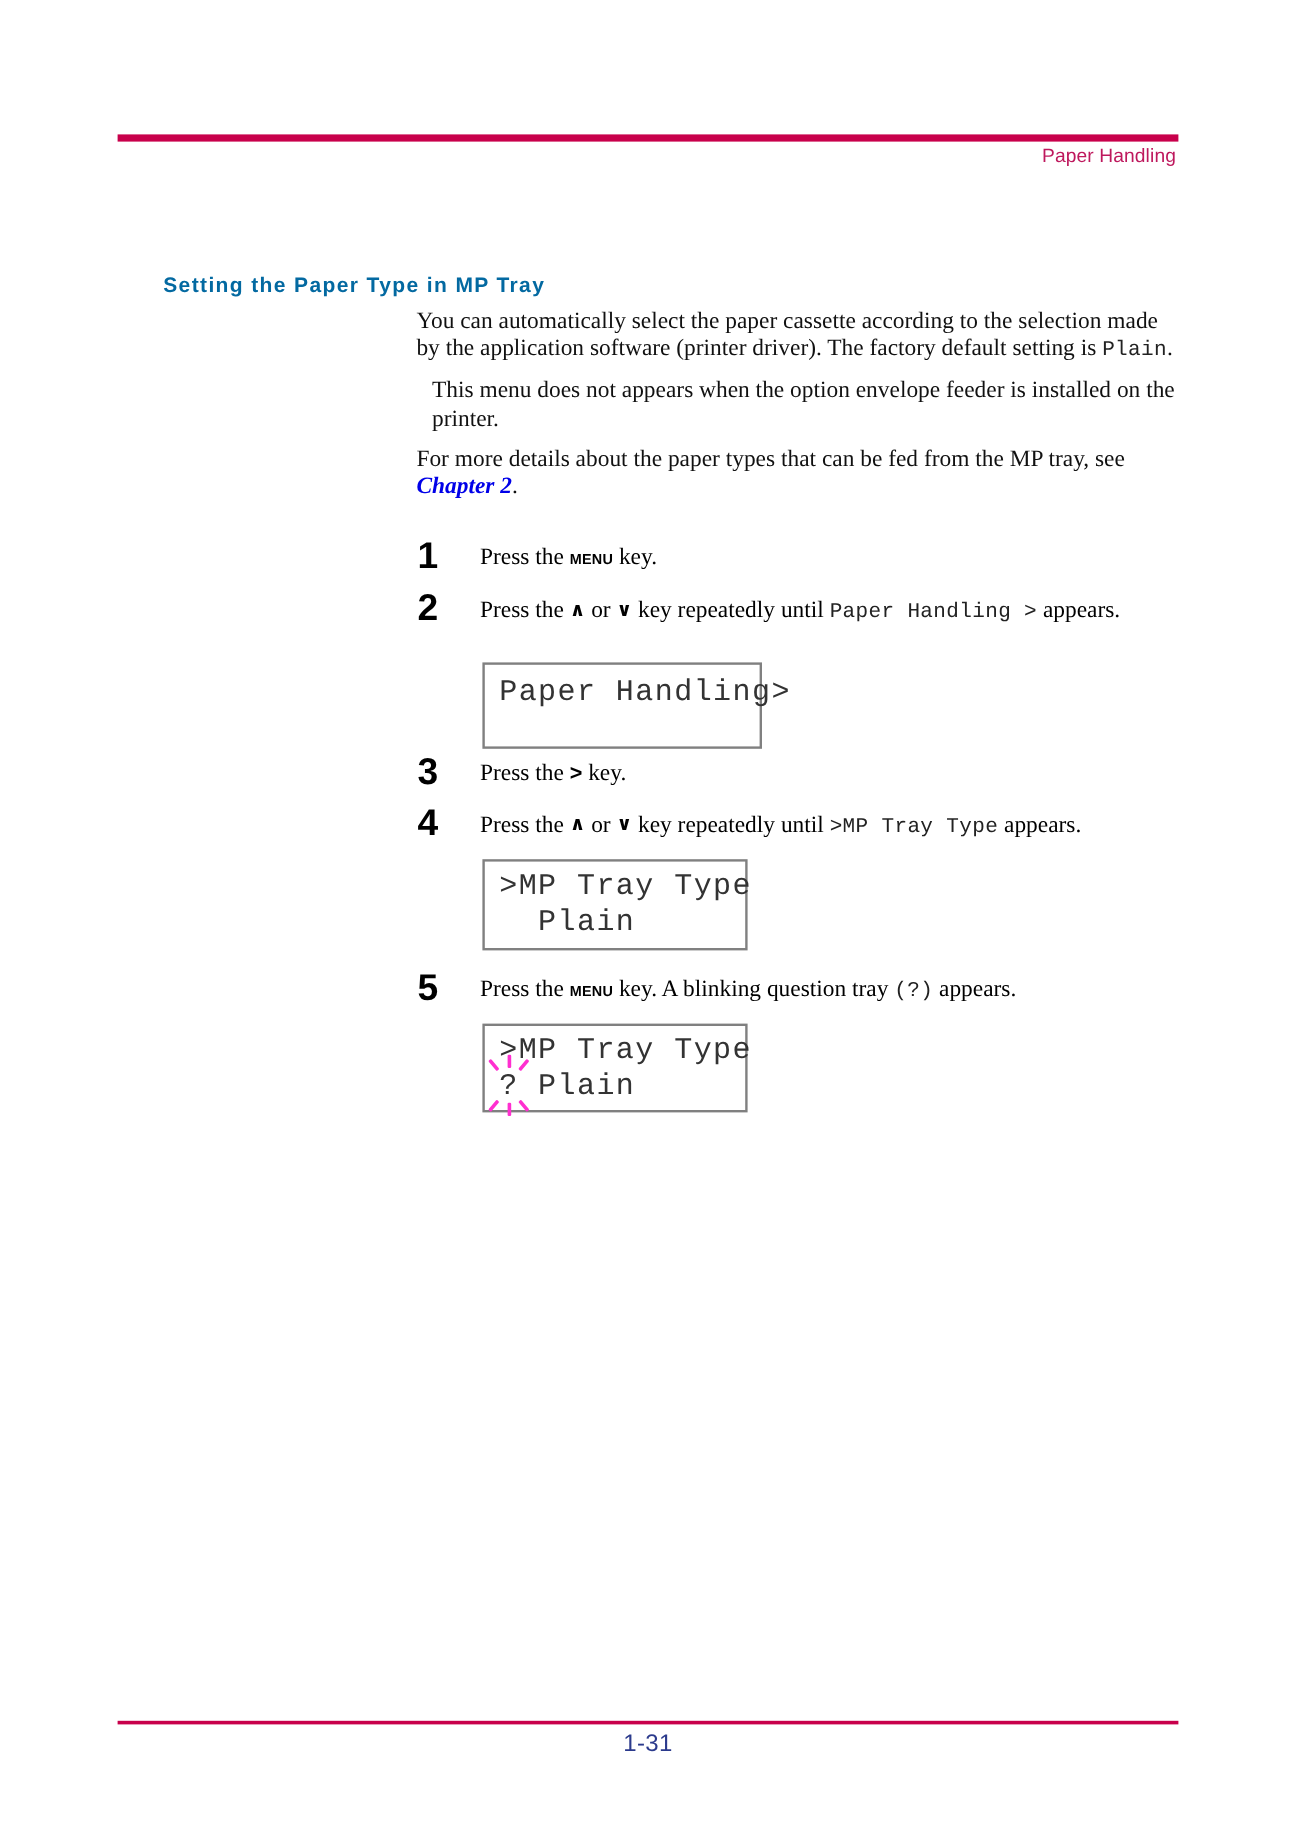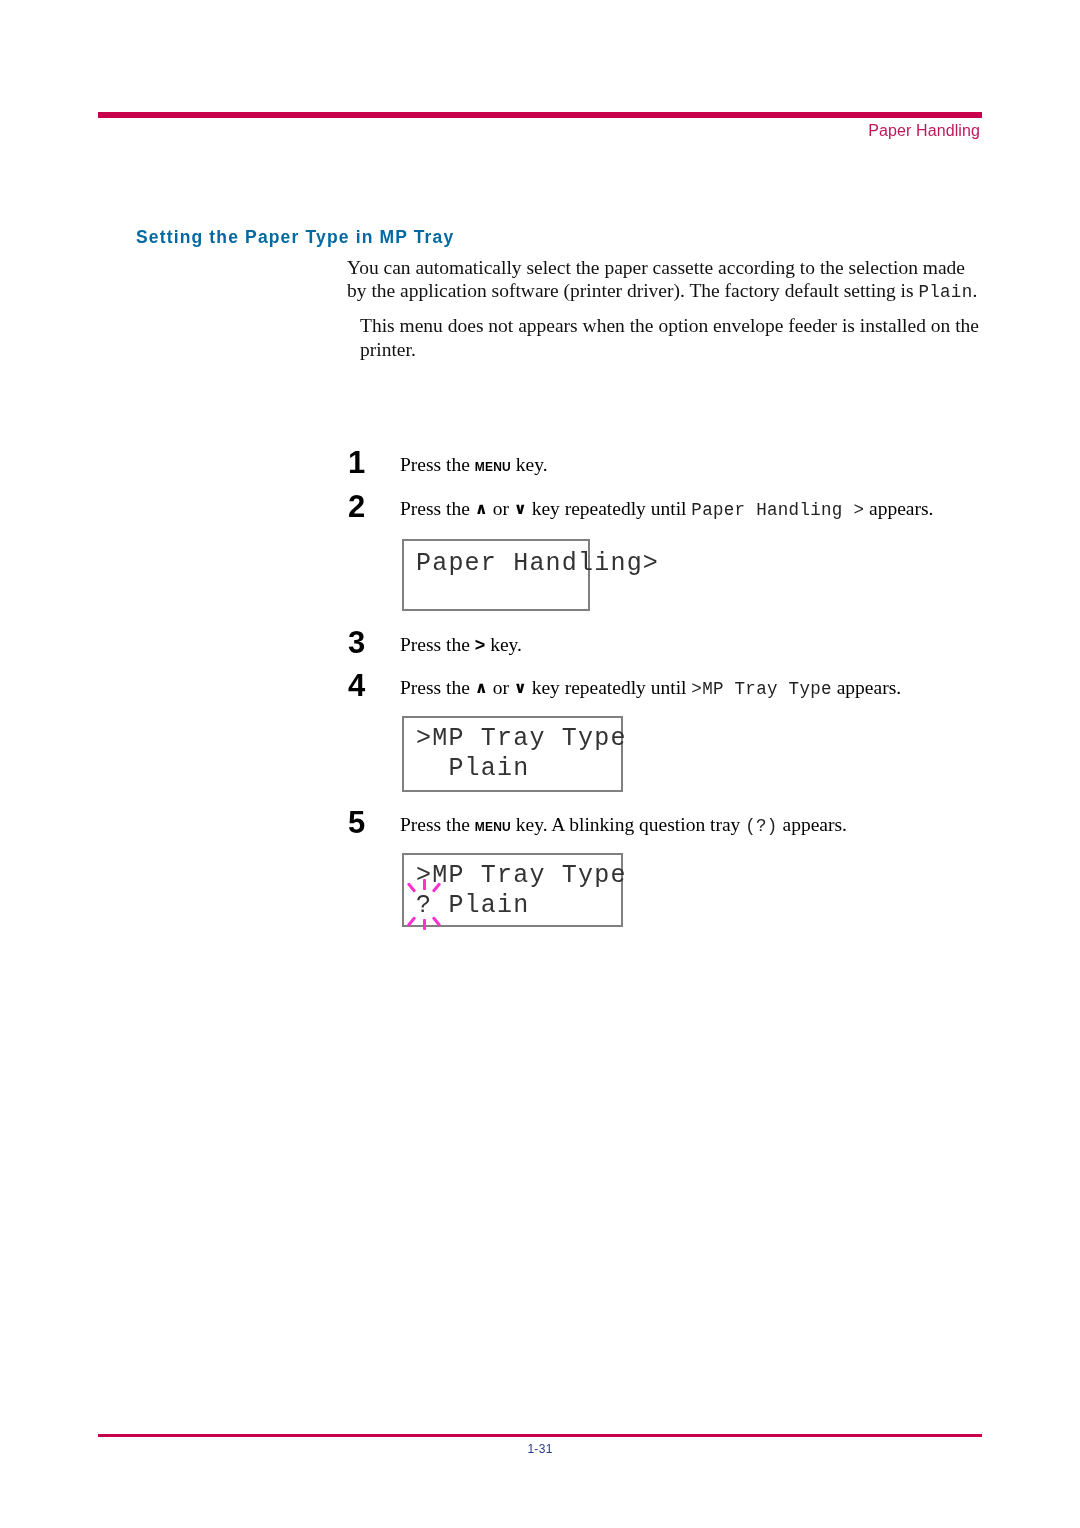--- a/index.html
+++ b/index.html
@@ -166,53 +166,54 @@
     height: 3px;
     background: #C8004B;
   }
   .footer-page {
     position: absolute;
     left: 0;
     top: 1442px;
     width: 1080px;
     text-align: center;
     font-family: "Liberation Sans", sans-serif;
-    font-size: 12px;
+    font-size: 20px;
     color: #2B3A8C;
     letter-spacing: 0.3px;
   }
 </style>
 </head>
 <body>
 
 <div class="page">
 
   <div class="header-rule"></div>
   <div class="header-title">Paper Handling</div>
 
   <div class="section-heading">Setting the Paper Type in MP Tray</div>
 
   <div class="body-col">
     <p class="para p1"><span>You can automatically select the paper cassette according to the selection made by the application software (printer driver). The factory default setting is </span><code>Plain</code><span>.</span></p>
 
     <p class="para p2"><span>This menu does not appears when the option envelope feeder is installed on the printer.</span></p>
 
+    <p class="para p3"><span>For more details about the paper types that can be fed from the MP tray, see </span><span class="chapter-link">Chapter 2</span><span>.</span></p>
   </div>
 
   <div class="step" style="left:348px; top:450px;">
     <div class="step-num">1</div>
     <div class="step-text"><span>Press the </span><span class="kbd">MENU</span><span> key.</span></div>
   </div>
 
   <div class="step" style="left:348px; top:494px;">
     <div class="step-num">2</div>
     <div class="step-text"><span>Press the </span><span class="chev">∧</span><span> or </span><span class="chev">∨</span><span> key repeatedly until </span><code>Paper Handling &gt;</code><span> appears.</span></div>
   </div>
 
-  <div class="lcd" style="left:402px; top:539px; width:188px; height:72px; padding:8px 0 0 12px;">
+  <div class="lcd" style="left:402px; top:552px; width:233px; height:72px; padding:8px 0 0 12px;">
     <div class="lcd-line">Paper Handling&gt;</div>
     <div class="lcd-line"></div>
   </div>
 
   <div class="step" style="left:348px; top:630px;">
     <div class="step-num">3</div>
     <div class="step-text"><span>Press the </span><span class="gt">&gt;</span><span> key.</span></div>
   </div>
 
   <div class="step" style="left:348px; top:673px;">

